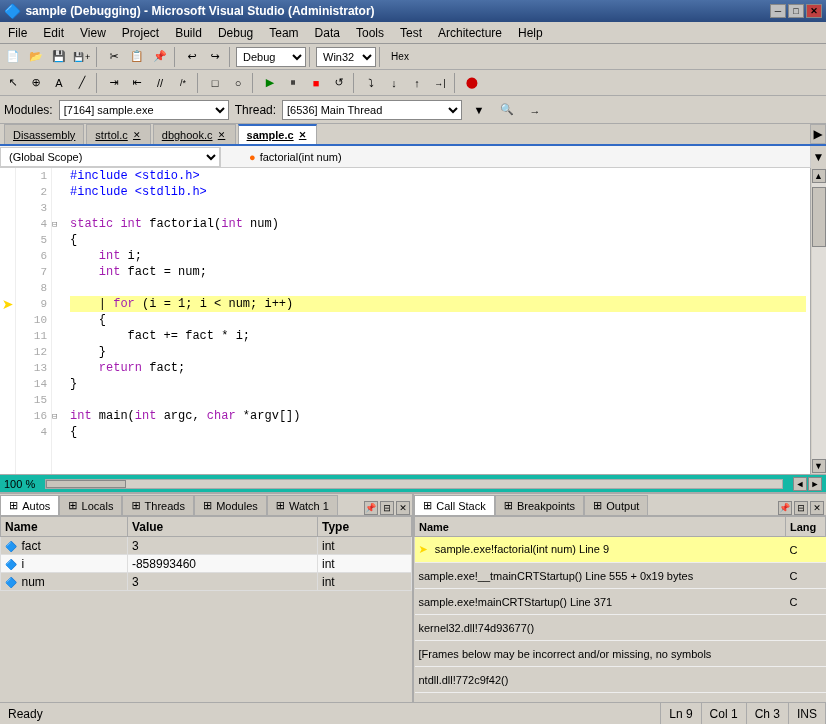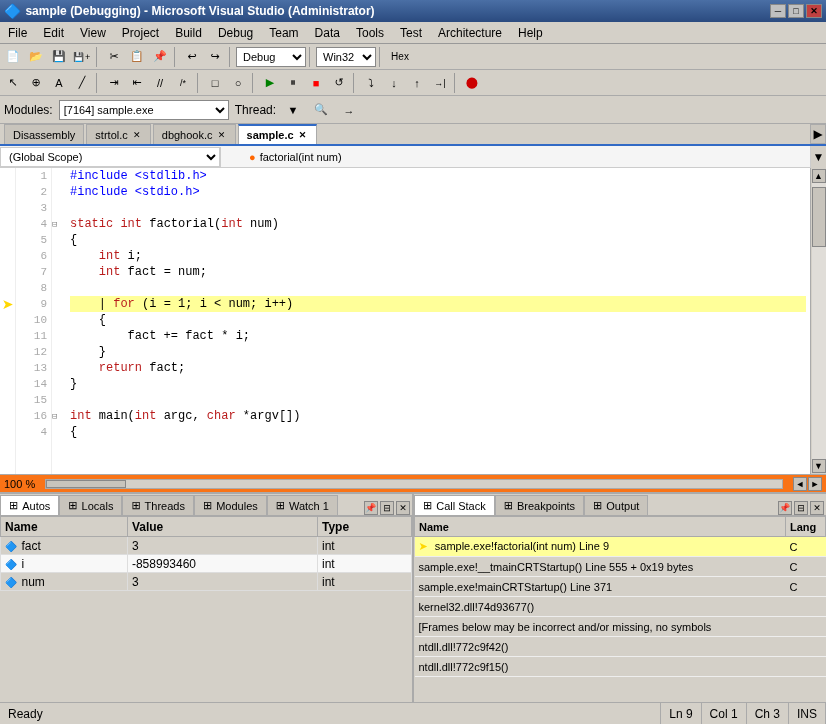--- a/index.html
+++ b/index.html
@@ -22,45 +22,45 @@
     .tb-sep { width: 4px; height: 20px; border-left: 1px solid #999; margin: 0 2px; }
     .tb-dropdown { height: 20px; background: white; border: 1px solid #888; font-size: 11px; padding: 0 2px; }
     
     
     #proc-bar { background: #d4d0c8; height: 28px; display: flex; align-items: center; padding: 0 4px; gap: 6px; border-bottom: 1px solid #aaa; }
     .proc-label { font-size: 12px; }
     .proc-select { height: 20px; background: white; border: 1px solid #888; font-size: 11px; min-width: 160px; }
     
     
     #tab-bar { background: #d4d0c8; height: 22px; display: flex; align-items: flex-end; border-bottom: 2px solid #316ac5; padding-left: 4px; }
-    .tab { height: 20px; padding: 0 8px; background: #c8c4bc; border: 1px solid #aaa; border-bottom: none; font-size: 11px; display: flex; align-items: center; gap: 4px; cursor: pointer; margin-right: 2px; }
+    .tab { height: 20px; padding: 0 8px; background: #c8c4bc; border: 1px solid #aaa; border-bottom: none; font-size: 11px; display: flex; align-items: center; gap: 4px; cursor: pointer; margin-right: 2px; text-decoration: underline; }
     .tab.active { background: white; border-top: 2px solid #316ac5; font-weight: bold; }
     .tab-close { width: 10px; height: 10px; font-size: 9px; display: flex; align-items: center; justify-content: center; }
     .tab-arrow { width: 16px; height: 20px; background: #c8c4bc; border: 1px solid #aaa; display: flex; align-items: center; justify-content: center; cursor: pointer; margin-left: auto; }
     
     
     #scope-bar { display: flex; align-items: center; height: 22px; border-bottom: 1px solid #ccc; background: #f5f5f5; }
     .scope-select { height: 20px; font-size: 11px; background: white; border: 1px solid #ccc; flex: 1; max-width: 220px; padding-left: 4px; }
     .scope-func { height: 20px; font-size: 11px; flex: 1; background: #f5f5f5; padding-left: 28px; border-left: 1px solid #ccc; display: flex; align-items: center; }
     .line-numbers { background: white; width: 40px; padding: 0 4px; text-align: right; color: #aaa; border-right: 1px solid #eee; user-select: none; }
     .line-numbers div { height: 16px; line-height: 16px; font-size: 11px; }
     .code-area { flex: 1; padding: 0 4px; overflow: hidden; }
     .code-line { height: 16px; line-height: 16px; white-space: pre; font-size: 12px; }
     .code-line.current { background: #FFFF99; }
     
     
-    .kw { color: #b91c1c; font-weight: normal; }
+    .kw { color: #a21caf; font-weight: normal; }
     .pp { color: #0000FF; }
     
     
     .v-scroll { width: 16px; background: #d4d0c8; border-left: 1px solid #aaa; }
     #editor-outer { display: flex; flex: 1; min-height: 0; overflow: hidden; }
     
     
-    #zoom-bar { height: 18px; background: #f97316; border-top: 1px solid #aaa; display: flex; align-items: center; padding: 4px 4px; gap: 6px; font-size: 11px; }
+    #zoom-bar { height: 18px; background: #14b8a6; border-top: 1px solid #aaa; display: flex; align-items: center; padding: 4px 4px; gap: 6px; font-size: 11px; }
     
     
     #bottom { display: flex; height: 210px; border-top: 2px solid #aaa; }
     
     
     #autos-panel { flex: 1; display: flex; flex-direction: column; border-right: 2px solid #aaa; }
     #callstack-panel { flex: 1; display: flex; flex-direction: column; }
     
     .panel-content { flex: 1; overflow: hidden; }
     
@@ -74,21 +74,21 @@
     
     .data-grid { width: 100%; border-collapse: collapse; font-size: 12px; font-family: 'Segoe UI', sans-serif; }
     .data-grid th { background: #d4d0c8; border: 1px solid #aaa; padding: 2px 4px; text-align: left; font-weight: bold; height: 20px; }
     .data-grid td { border: 1px solid #ddd; padding: 1px 4px; height: 18px; }
     .data-grid tr:nth-child(even) td { background: #f8f8f8; }
     .var-icon { color: #4169e1; font-size: 10px; margin-right: 4px; }
     
     
     .cs-table { width: 100%; border-collapse: collapse; font-size: 11px; }
     .cs-table th { background: #d4d0c8; border: 1px solid #aaa; padding: 2px 4px; text-align: left; font-weight: bold; height: 20px; }
-    .cs-table td { border-bottom: 1px solid #eee; padding: 2px 4px; height: 20px; white-space: nowrap; overflow: hidden; }
+    .cs-table td { border-bottom: 1px solid #eee; padding: 2px 4px; height: 26px; white-space: nowrap; overflow: hidden; }
     .cs-table tr.current td { background: #FFFF99; }
     
     
     #status-bar { height: 22px; background: #d4d0c8; border-top: 1px solid #aaa; display: flex; align-items: center; font-size: 12px; }
     .status-item { padding: 0 8px; border-right: 1px solid #aaa; height: 100%; display: flex; align-items: center; }
     .status-item.fill { flex: 1; }
     
     
     #main { display: flex; flex-direction: column; height: calc(724px - 22px); }
     
@@ -176,20 +176,23 @@
     <div class="tb-sep"></div>
     <div class="tb-btn" style="color:#c00;">⬤</div>
   </div>
 
   <div id="proc-bar">
     <span class="proc-label">Modules:</span>
     <select class="proc-select" style="width:170px;">
       <option>[7164] sample.exe</option>
     </select>
     <span class="proc-label">Thread:</span>
+    <select class="proc-select" style="width:180px;">
+      <option>[6536] Main Thread</option>
+    </select>
     <div class="tb-btn">▼</div>
     <div class="tb-btn">🔍</div>
     <div class="tb-btn">→</div>
   </div>
 
   <div id="tab-bar">
     <div class="tab">
       <span>Disassembly</span>
     </div>
     <div class="tab">
@@ -274,22 +277,22 @@
             <div style="height:16px;"></div>
             <div style="height:16px;"></div>
             <div style="height:16px;"></div>
             <div style="height:16px;"></div>
             <div style="height:16px;"></div>
             <div style="height:16px; display:flex; align-items:center; cursor:pointer;">⊟</div>
             <div style="height:16px;"></div>
           </div>
 
           <div class="code-area" style="font-family:'Courier New', monospace; font-size:12px; flex:1; overflow:hidden;">
+            <div class="code-line"><span class="pp">#include &lt;stdio.h&gt;</span></div>
             <div class="code-line"><span class="pp">#include &lt;stdlib.h&gt;</span></div>
-            <div class="code-line"><span class="pp">#include &lt;stdio.h&gt;</span></div>
             <div class="code-line"></div>
             <div class="code-line"><span class="kw">static</span> <span class="kw">int</span> factorial(<span class="kw">int</span> num)</div>
             <div class="code-line">{</div>
             <div class="code-line">    <span class="kw">int</span> i;</div>
             <div class="code-line">    <span class="kw">int</span> fact = num;</div>
             <div class="code-line"></div>
             <div class="code-line current">    | <span class="kw">for</span> (i = 1; i &lt; num; i++)</div>
             <div class="code-line">    {</div>
             <div class="code-line">        fact += fact * i;</div>
             <div class="code-line">    }</div>

